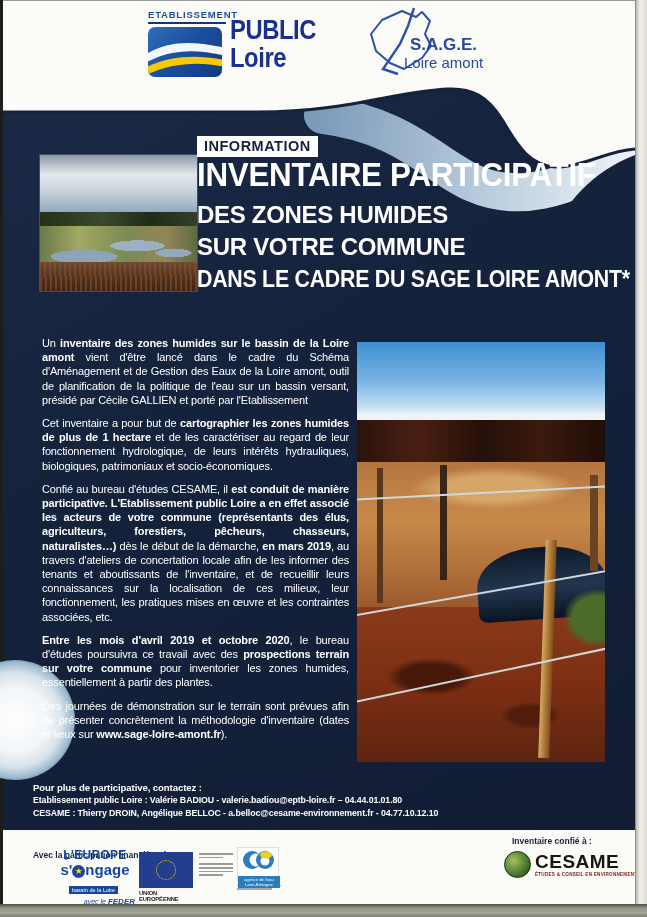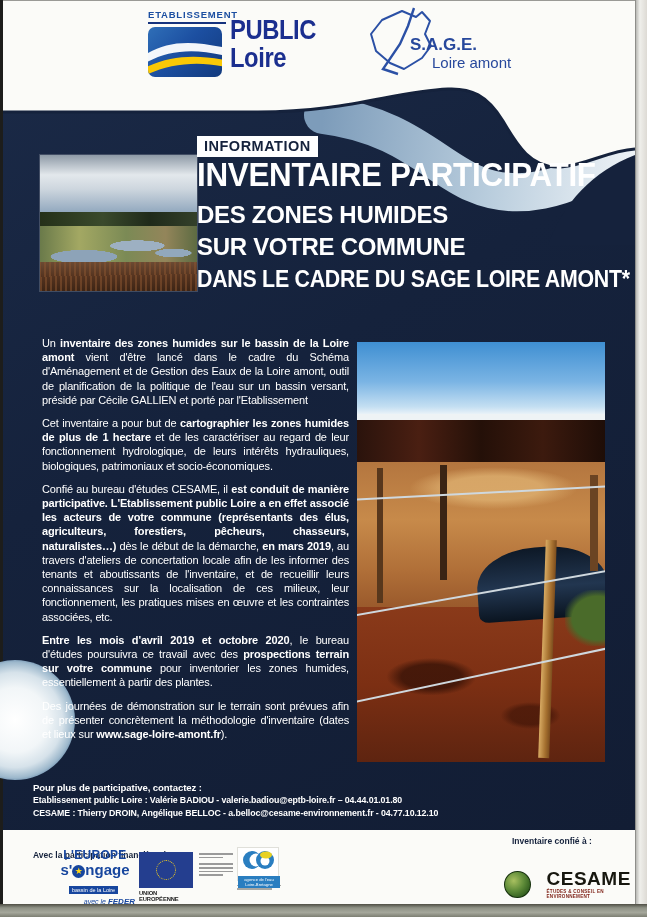--- a/index.html
+++ b/index.html
@@ -22,21 +22,21 @@
   .epl-kicker { position:absolute; left:0; top:0; font-size:9.5px; font-weight:bold; color:#1c4fa1;
     letter-spacing:0.8px; padding-bottom:2px; border-bottom:2px solid #16337e; width:78px; text-align:center; }
   .epl-icon { position:absolute; left:0; top:18px; width:74px; height:50px; border-radius:7px;
     background:linear-gradient(135deg,#2f6fb8 0%,#1c4fa1 45%,#123a7e 100%); overflow:hidden; }
   .epl-word { position:absolute; left:82px; font-weight:bold; color:#1b2f8f; font-size:28px; line-height:26px;
     transform:scaleX(0.85); transform-origin:left; letter-spacing:-0.5px; white-space:nowrap; }
   .epl-w1 { top:8px; } .epl-w2 { top:36px; }
 
   .sage { position:absolute; left:352px; top:6px; width:152px; height:82px;text-align:center; }
   .sage-acronym { position:absolute; left:58px; top:29px; font-size:17px; font-weight:bold; color:#27489c; white-space:nowrap; }
-  .sage-name { position:absolute; left:52px; top:48px; font-size:15px; color:#27489c; white-space:nowrap;margin-left:28px; }
+  .sage-name { position:absolute; left:52px; top:48px; font-size:15px; color:#27489c; white-space:nowrap; }
 
   
   .navy { position:absolute; left:3px; top:85px; width:632px; height:745px;
     background:linear-gradient(150deg,#1a2946 0%,#15223c 40%,#121d34 100%); }
   .wave-svg { position:absolute; left:0; top:0; width:632px; height:160px; z-index:1; }
   .circle-decor { position:absolute; left:-48px; top:575px; width:120px; height:120px; border-radius:50%; z-index:1;
     background:radial-gradient(circle, #ffffff 0%, #f2f6f8 38%, #d6e2ea 56%, #9db8cc 68%, #6d8fae 73%, rgba(109,143,174,0) 75%); }
 
   .info-tag { position:absolute; left:194px; top:51px; z-index:3; background:#ffffff; color:#15223c;
     font-size:14.5px; font-weight:bold; letter-spacing:0.5px; padding:2px 7px 3px 7px; }
@@ -133,21 +133,21 @@
   .fine-line.short { width:70%; }
   .fine-gap { height:3px; }
 
   .agence { position:absolute; left:237px; top:847px; width:44px; }
   .ae-card { width:42px; height:34px; background:#ffffff; border:1px solid #e0e0da; position:relative; }
   .ae-strip { width:42px; background:#2a7ec0; color:#ffffff; font-size:4.2px; line-height:5px;
     text-align:center; padding:1px 0; }
   .agence-fineprint { margin-top:4px; }
   .fine-line-a { height:1.4px; background:#a8a8a4; margin-bottom:1.8px; }
 
-  .cesame { position:absolute; left:504px; top:851px; display:flex; align-items:center; gap:16px;margin-top:19px; }
+  .cesame { position:absolute; left:504px; top:851px; display:flex; align-items:center; gap:4px; }
   .cesame-globe { width:27px; height:27px; border-radius:50%;
     background:radial-gradient(circle at 35% 35%, #a8c060 0%, #5d8a38 45%, #2e5a1d 80%, #1c3a10 100%);
     border:1px solid #15300c; }
   .cesame-name { font-size:19px; font-weight:bold; color:#17170f; letter-spacing:0.5px; line-height:18px; }
   .cesame-sub { font-size:4.6px; font-weight:bold; color:#7c1d12; letter-spacing:0.25px; margin-top:1px; }
 </style>
 </head>
 <body>
 
 <div class="page">

